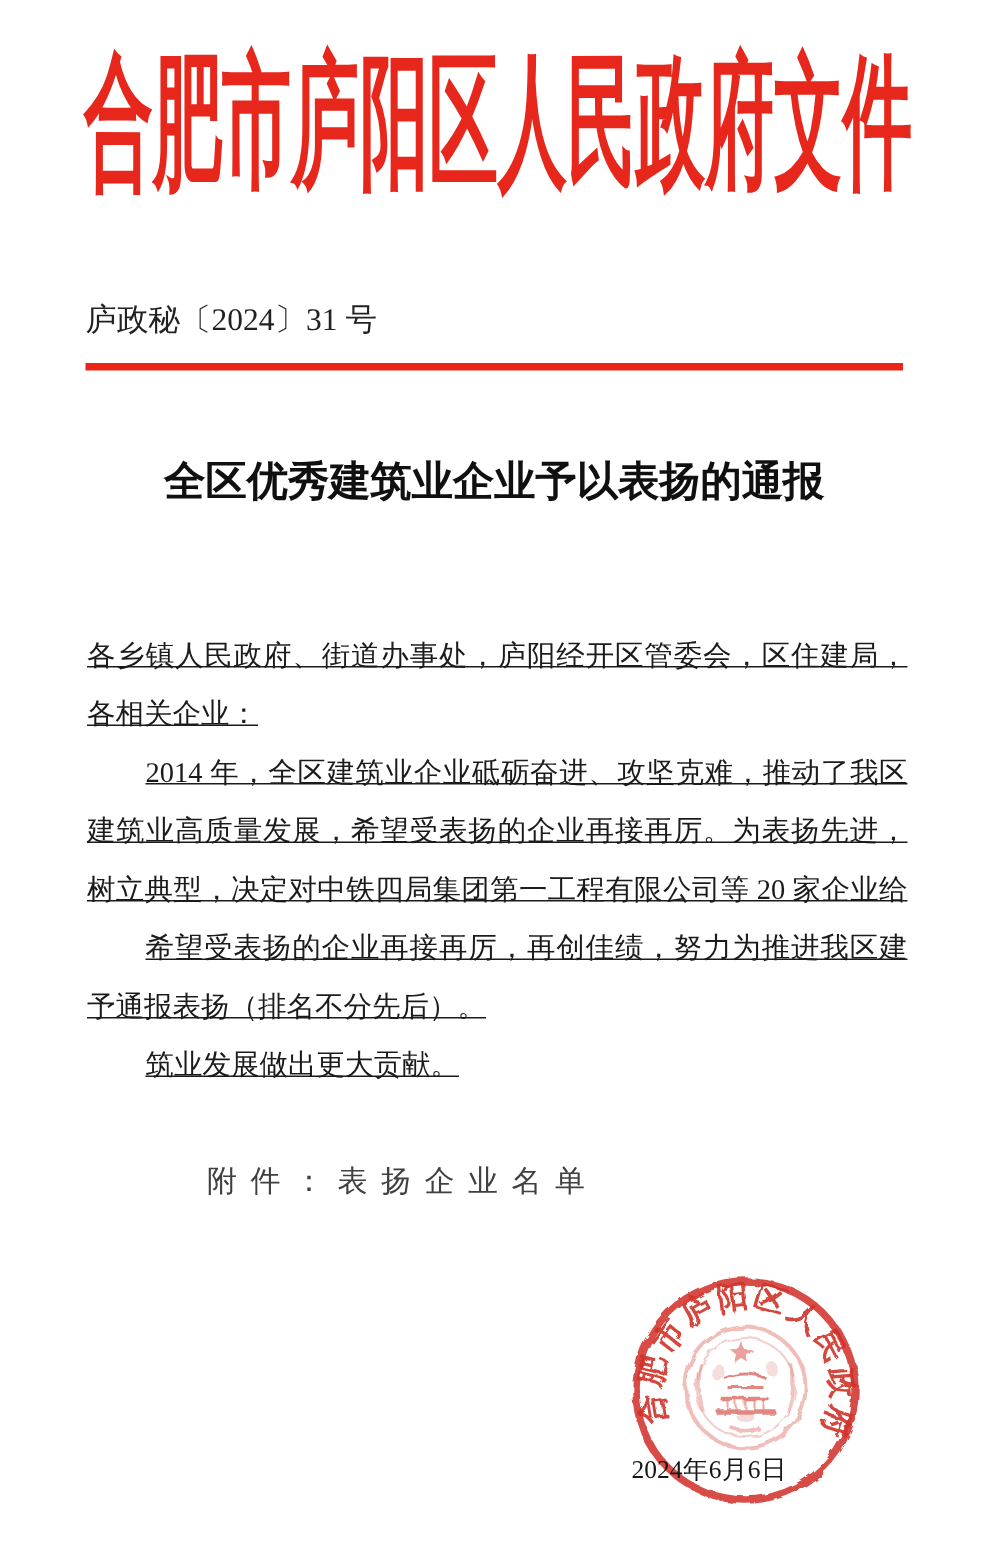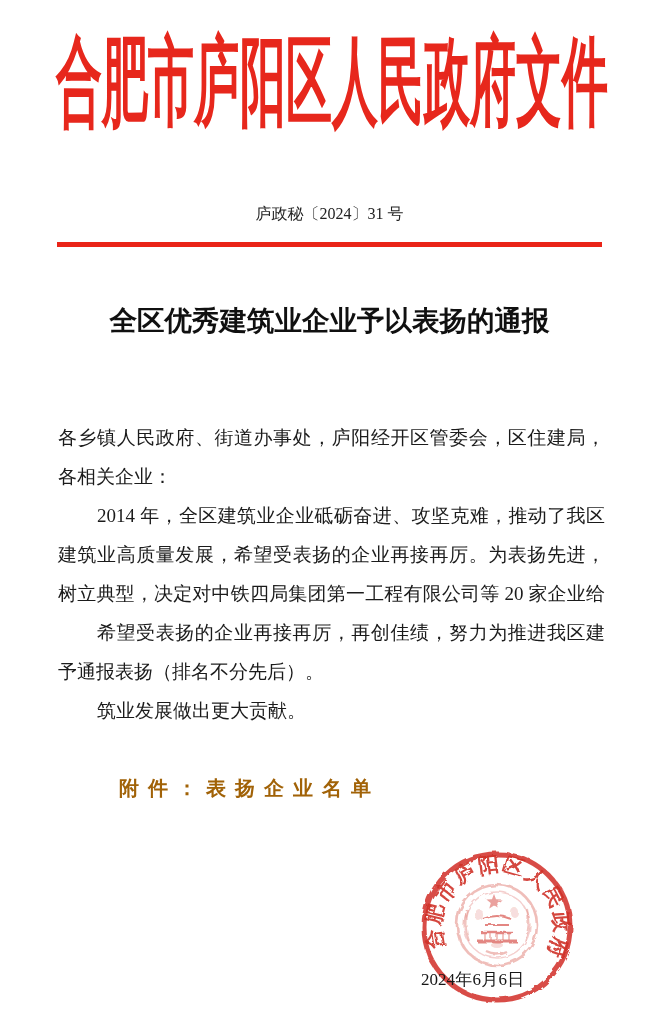--- a/index.html
+++ b/index.html
@@ -8,35 +8,35 @@
     font-family:"Liberation Serif","DejaVu Serif",serif;color:#1b1b1b;
   }
   
   .header{position:absolute;top:24px;left:0;width:664px;height:116px;
     display:flex;align-items:center;justify-content:center;}
   .header-text{
     font-size:92px;font-weight:700;color:#e7271c;line-height:1;white-space:nowrap;
     transform:scale(0.5,1.06);transform-origin:50% 50%;
   }
   
-  .docnum{position:absolute;top:201px;left:57px;width:545px;text-align:center;
-    font-size:16px;line-height:25px;color:#222;}
+  .docnum{position:absolute;top:201px;left:57px;width:545px;
+    font-size:21px;line-height:25px;color:#222;}
   
   .redline{position:absolute;top:242px;left:57px;width:545px;height:4.6px;background:#ea2418;}
   
   .title{position:absolute;top:302px;left:57px;width:545px;text-align:center;
     font-size:27.5px;line-height:38px;font-weight:700;color:#101010;}
   
   .body{position:absolute;top:418px;left:58px;width:547px;
     font-size:19px;line-height:39px;color:#1b1b1b;}
-  .line{width:547px;}
+  .line{width:547px;text-decoration:underline;}
   .jl{text-align:justify;text-align-last:justify;}
   .ind{padding-left:39px;width:508px;}
-  .attachment{position:absolute;top:769px;left:42px;width:547px;padding-left:77px;
-    font-size:20px;line-height:39px;letter-spacing:9px;color:#a16207;box-sizing:border-box;font-weight:bold;}
+  .attachment{position:absolute;top:769px;left:61px;width:547px;padding-left:77px;
+    font-size:20px;line-height:39px;letter-spacing:9px;color:#404040;box-sizing:border-box;}
   
   .seal{position:absolute;left:419px;top:849px;width:156px;height:156px;opacity:.93;}
   .date{position:absolute;left:421px;top:968px;font-size:17px;word-spacing:-4px;
     color:#161616;white-space:nowrap;z-index:5;}
 </style>
 </head>
 <body>
 
 <div class="page">
 

